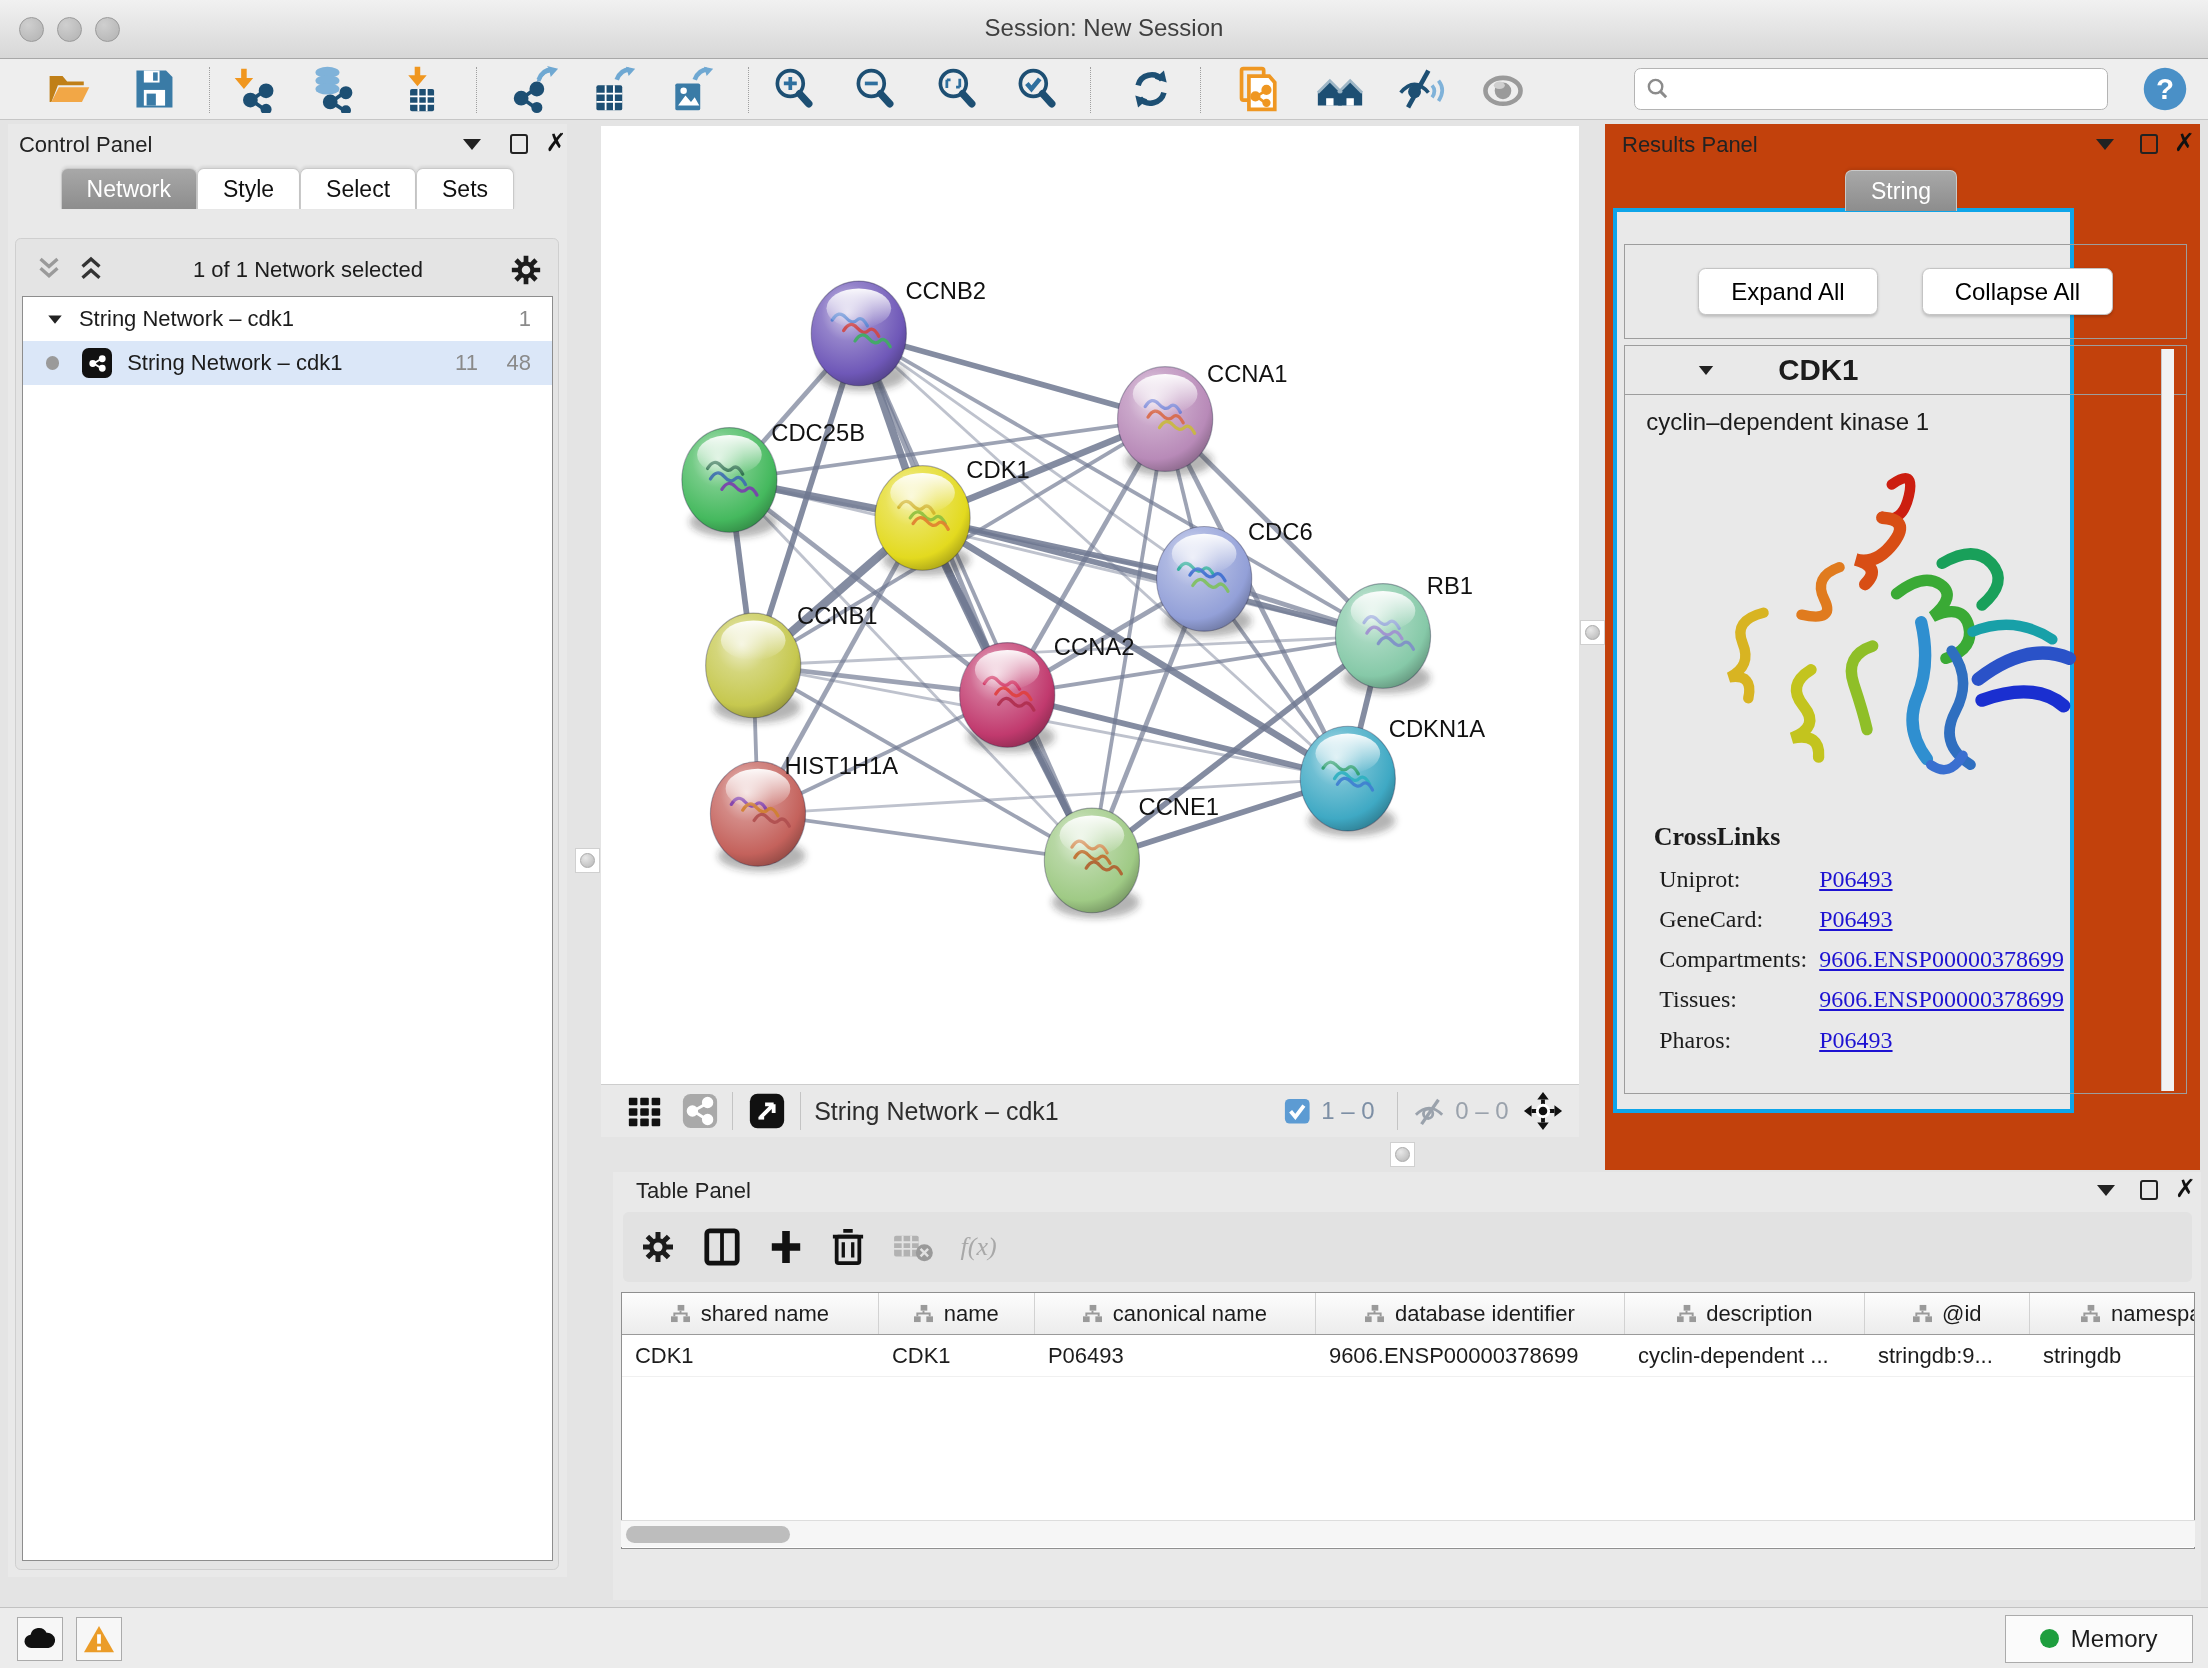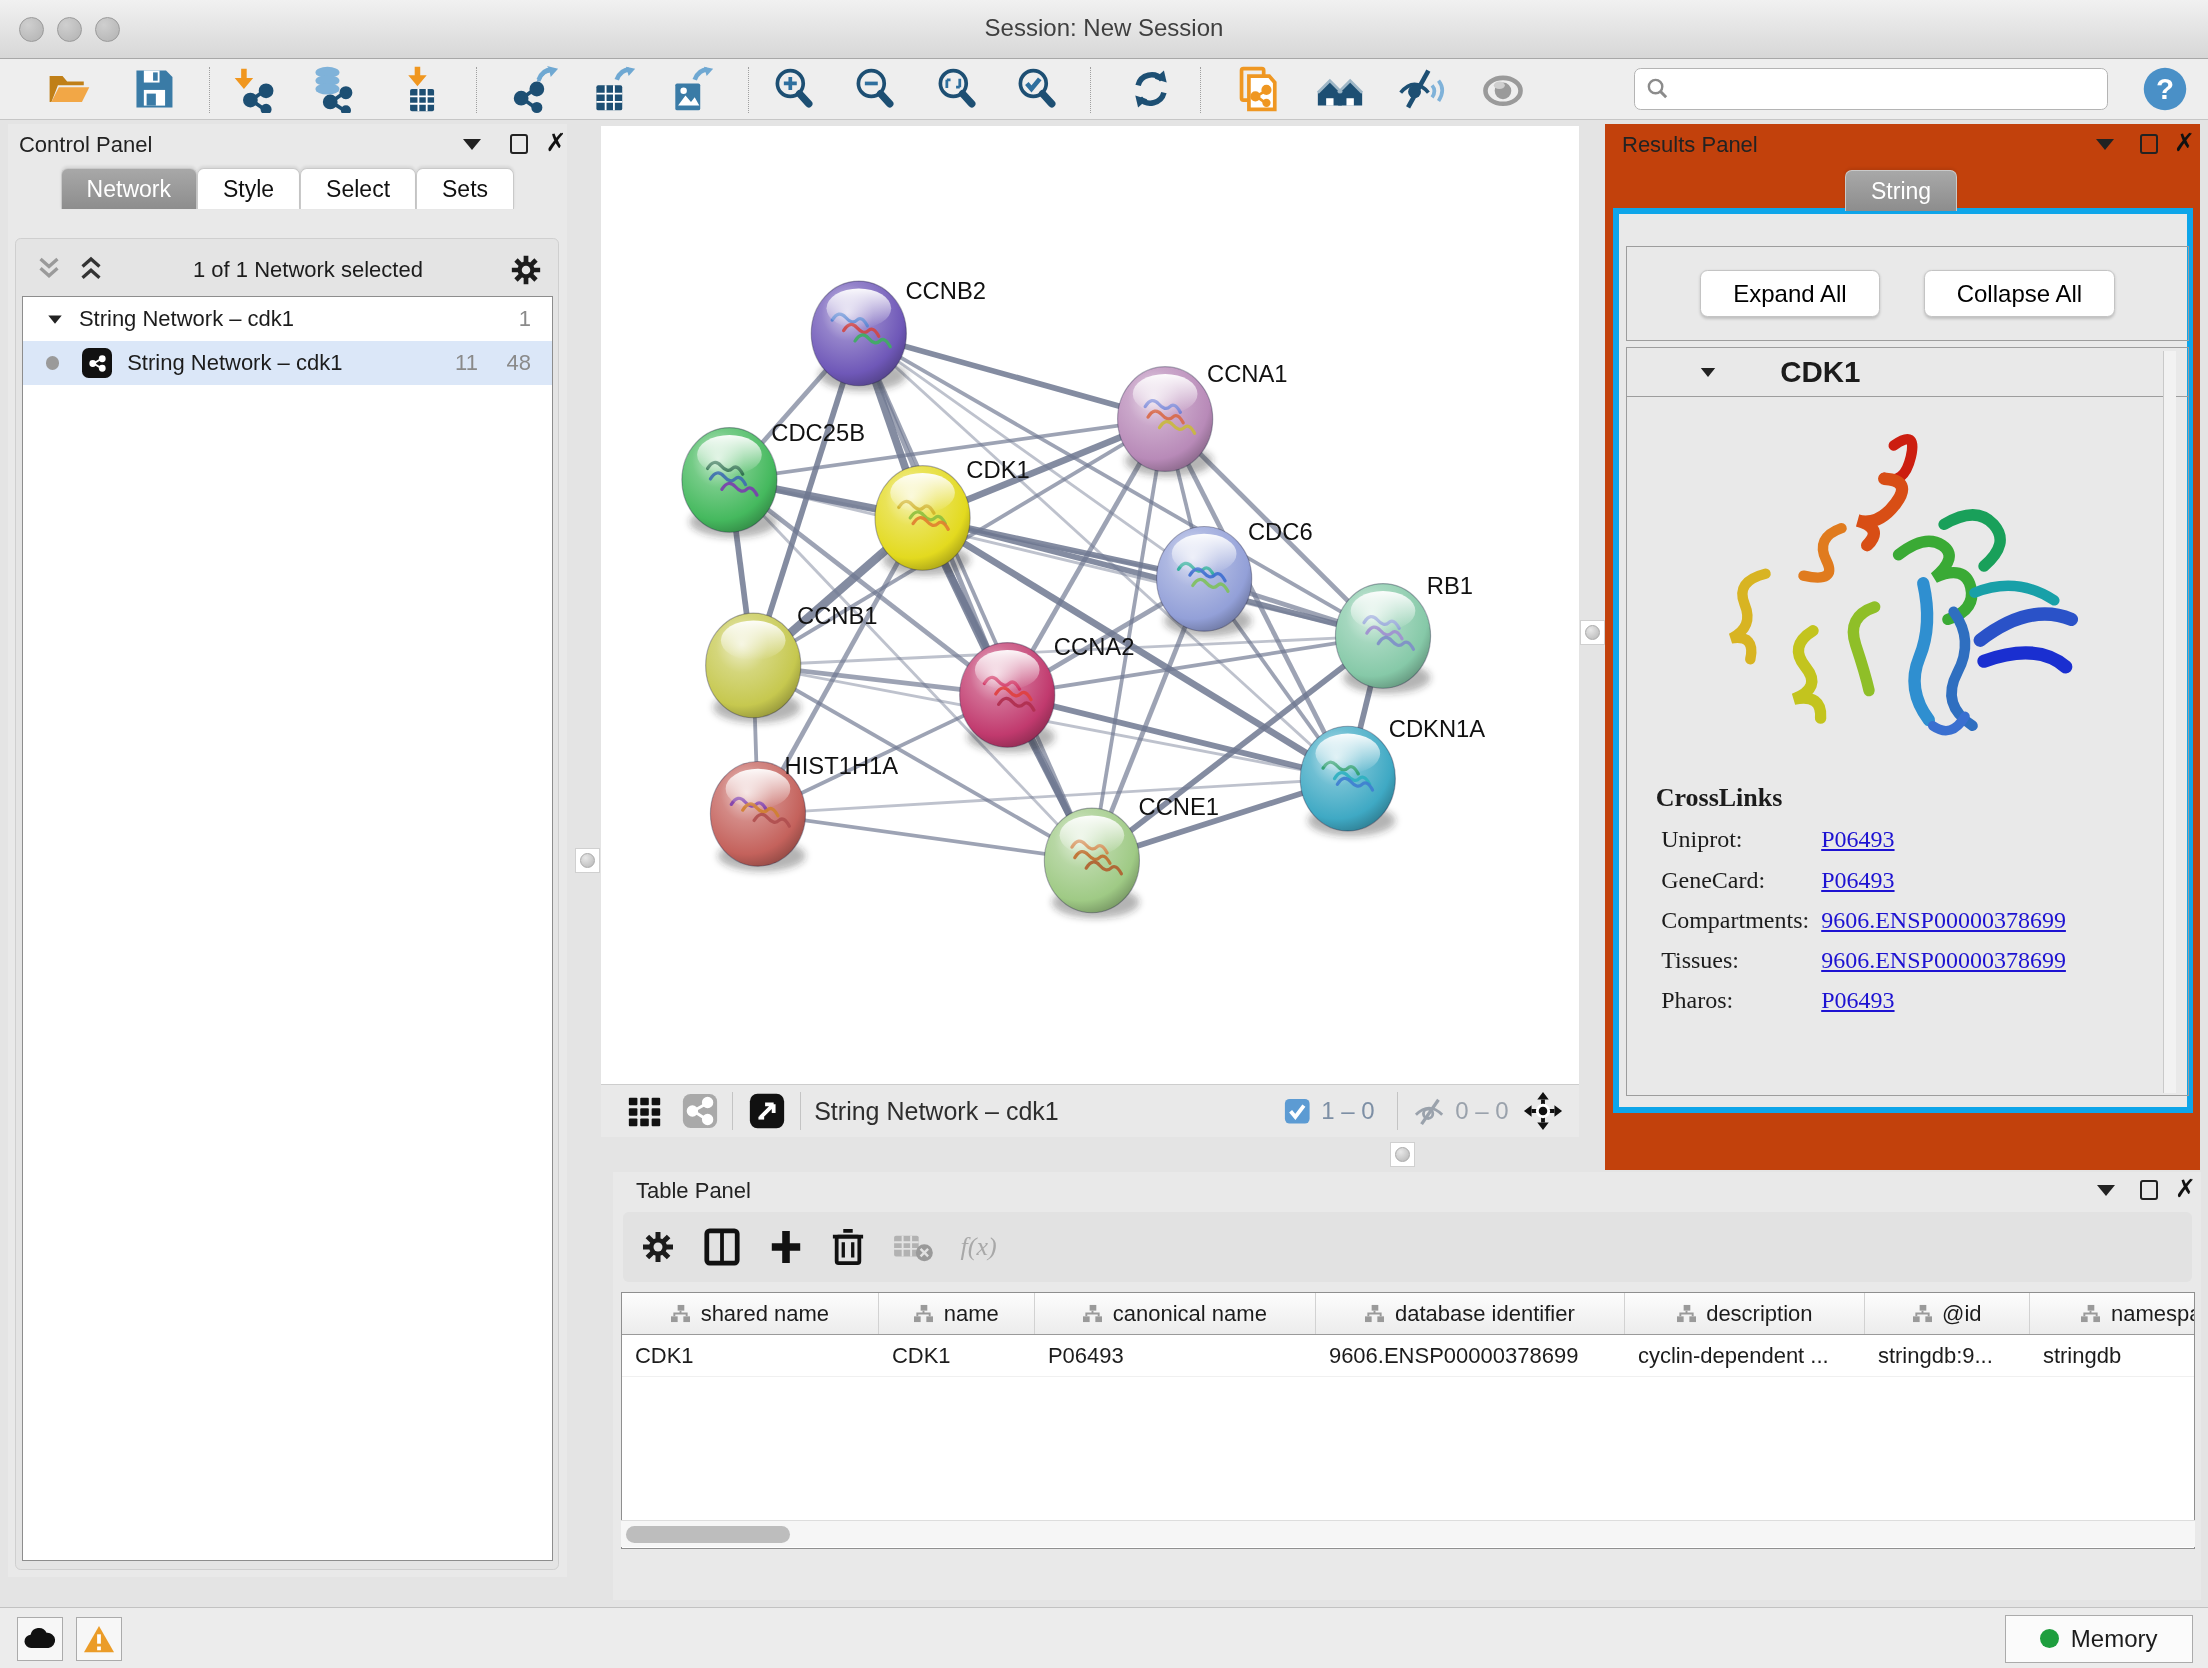--- a/index.html
+++ b/index.html
@@ -41,21 +41,21 @@
 
   
   .netview { left:601px; top:126px; width:978px; height:958px; background:#fff; }
   .nv-toolbar { left:601px; top:1084px; width:978px; height:53px; background:#e9e9e9; border-top:1px solid #cdcdcd; display:flex; align-items:center; }
   .nv-sep { width:0; height:38px; border-left:1px solid #c4c4c4; margin:0 13.3px; }
   .nv-title { font-size:25px; color:#2e2e2e; }
   .nv-count { font-size:24px; }
 
   
   .results-panel { left:1605px; top:124px; width:595px; height:1046px; background:#c2410c; }
-  .rp-content { left:7.6px; top:84px; width:580px; height:905px; background:#e9e9e9; border:6px solid #0ea5e9; }
+  .rp-content { left:7.6px; top:84px; width:461px; height:905px; background:#e9e9e9; border:4px solid #0ea5e9; }
   .rp-btnbox { left:7.6px; top:32px; width:563px; height:95px; border:1px solid #9d9d9d; display:flex; align-items:center; justify-content:center; gap:44px; }
   .rp-btn { font-size:24px; background:#fff; border:1px solid #c4c4c4; border-radius:7.6px; padding:8.6px 32px; box-shadow:0 1.9px 2.9px rgba(0,0,0,.18); }
   .cdk1-box { left:7.6px; top:133px; width:563px; height:749px; border:1px solid #9d9d9d; }
   .cdk1-head { height:49px; border-bottom:1px solid #9d9d9d; display:flex; align-items:center; }
   .cdk1-title { font-size:29.5px; font-weight:bold; }
   .cdk1-desc { font-size:24px; }
   .serif { font-family:"Liberation Serif","DejaVu Serif",serif; }
   .xlink-row { display:flex; font-size:24px; margin:13.3px 0 13.3px 34px; }
   .xlink-row .lbl { width:160px; }
   .xlink-row a { color:#1d12d2; text-decoration:underline; }
@@ -623,20 +623,23 @@
   <div class="abs tab active" style="left:240px; top:46px; z-index:2;">String</div>
   <div class="abs rp-content">
     <div class="abs rp-btnbox">
       <button class="rp-btn">Expand All</button>
       <button class="rp-btn">Collapse All</button>
     </div>
     <div class="abs cdk1-box">
       <div class="cdk1-head">
         <span class="tri-down" style="transform:scale(.8); margin-left:72px;"></span>
         <span class="cdk1-title" style="margin-left:63px;">CDK1</span>
+      </div>
+      <div style="padding:13.3px 0 0 21px;">
+        <span class="cdk1-desc">cyclin–dependent kinase 1</span>
       </div>
       <svg width="418" height="352" viewBox="0 0 440 370" style="display:block; margin:15px auto 0;">
         <g fill="none" stroke-linecap="round">
           <path d="M205 35q25-18 18 12t-28 22" stroke="#cc1e10" stroke-width="11"></path>
           <path d="M195 70q30 2 12 26t-40 18q28 8 10 26" stroke="#d84e15" stroke-width="13"></path>
           <path d="M150 122q-28 10-16 34t-24 16" stroke="#e07b1e" stroke-width="11"></path>
           <path d="M70 170q-32 8-22 32t-14 36q26-4 20 22" stroke="#d8b422" stroke-width="11"></path>
           <path d="M120 230q-26 16-8 38t-12 34q30-6 28 20" stroke="#c3c41e" stroke-width="12"></path>
           <path d="M185 205q-30 10-20 40t14 48" stroke="#8fbf28" stroke-width="12"></path>
           <path d="M210 150q28-22 46-10t-8 34q32-14 38 10t-24 34" stroke="#3aaa35" stroke-width="12"></path>

